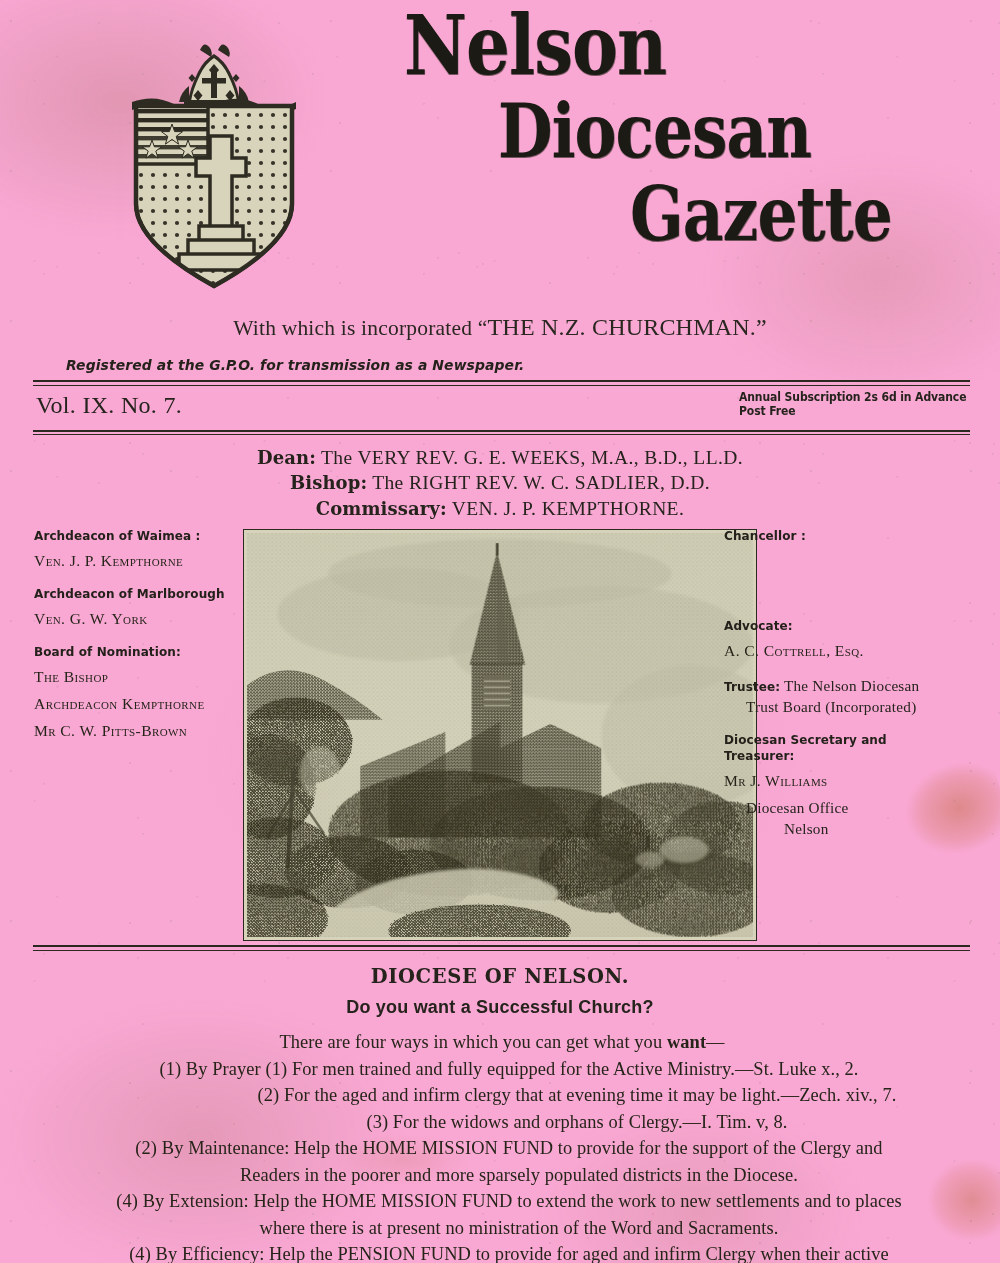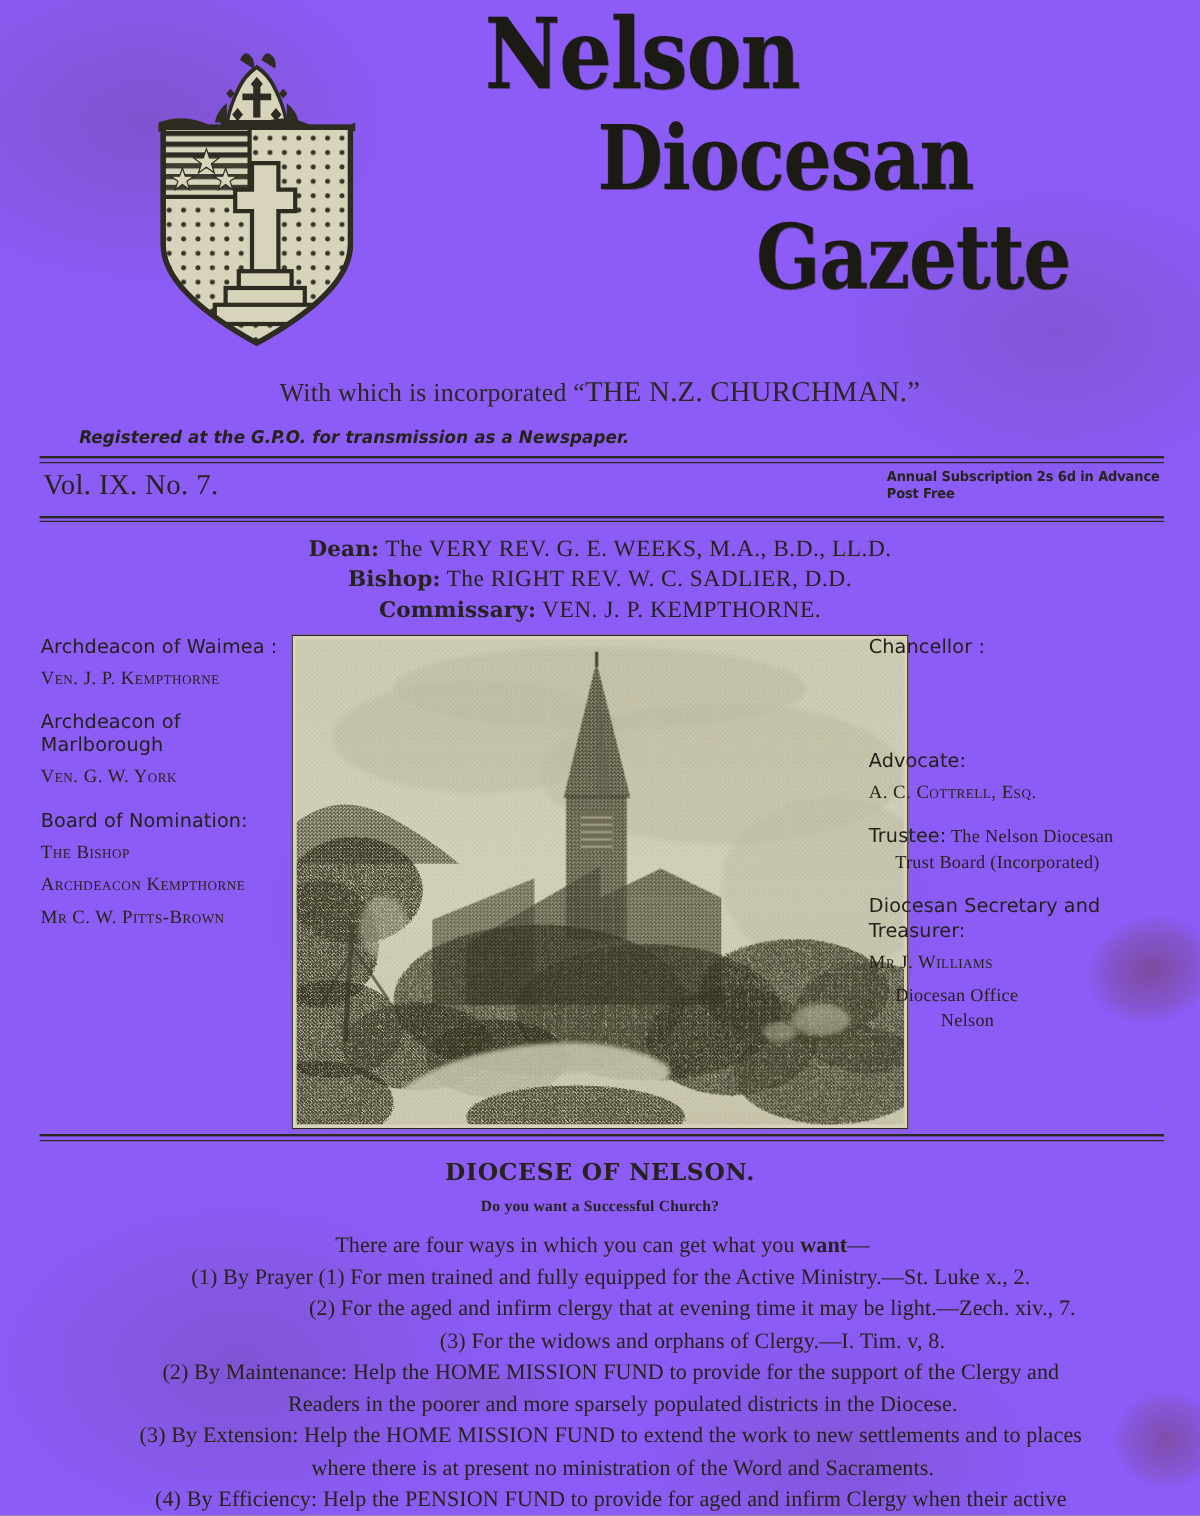--- a/index.html
+++ b/index.html
@@ -5,21 +5,21 @@
   html, body {
     margin: 0;
     padding: 0;
     background: #8a8878;
   }
   .page {
     position: relative;
     width: 1000px;
     height: 1263px;
     margin: 0 auto;
-    background: #8b5cf6;
+    background: #f9a8d4;
     font-family: "Liberation Serif", serif;
     color: #25231c;
     overflow: hidden;
   }
   
   .paper-grain {
     position: absolute; inset: 0;
     pointer-events: none;
     background:
       radial-gradient(ellipse 300px 200px at 12% 8%, rgba(205,198,168,.55), transparent 70%),
@@ -182,22 +182,22 @@
   .side {
     position: absolute;
     top: 0;
   }
   .side-left  { left: 34px;  width: 210px; }
   .side-right { left: 724px; width: 222px; }
 
   .grp { margin-bottom: 17px; }
   .grp .hd {
     font-family: "DejaVu Sans", sans-serif;
-    font-weight: 400;
-    font-size: 16px;
+    font-weight: 700;
+    font-size: 12px;
     letter-spacing: .1px;
     color: #23211a;
     margin-bottom: 9px;
   }
   .grp .nm {
     font-size: 15.6px;
     letter-spacing: .4px;
     margin-bottom: 9px;
     color: #262419;
   }
@@ -215,23 +215,23 @@
   .sec-title {
     text-align: center;
     font-family: "DejaVu Serif", serif;
     font-weight: 700;
     font-size: 19.5px;
     letter-spacing: .6px;
     margin-top: 14px;
   }
   .sec-sub {
     text-align: center;
-    font-family: Liberation Serif, serif;
+    font-family: Liberation Sans, sans-serif;
     font-weight: 700;
-    font-size: 13px;
+    font-size: 18px;
     letter-spacing: .2px;
     margin-top: 9px;
   }
   .btext {
     margin: 11px 30px 0 34px;
     font-size: 18.4px;
     line-height: 1.44;
     letter-spacing: .1px;
     color: #262419;
   }
@@ -508,21 +508,21 @@
       <div class="sec-sub">Do you want a Successful Church?</div>
 
       <div class="btext">
         <p class="b-flush"><span>There are four ways in which you can get what you </span><span class="bold">want</span><span>—</span></p>
 
         <p class="b-ind1">(1) By Prayer  (1) For men  trained   and   fully equipped for the Active Ministry.—St. Luke x., 2.</p>
         <p class="b-ind2">(2) For the  aged and infirm  clergy that at evening time it may be light.—Zech. xiv., 7.</p>
         <p class="b-ind2">(3) For the widows  and  orphans of  Clergy.—I. Tim. v, 8.</p>
         <p class="b-ind1">(2) By Maintenance:  Help   the   HOME   MISSION   FUND to provide for the support of the Clergy and</p>
         <p class="b-ind3">Readers in  the poorer and  more  sparsely populated  districts in  the  Diocese.</p>
-        <p class="b-ind1">(3) By Extension: Help the HOME MISSION FUND  to extend the work to new settlements and to places</p>
+        <p class="b-ind1">(4) By Extension: Help the HOME MISSION FUND  to extend the work to new settlements and to places</p>
         <p class="b-ind3">where  there is at present no ministration of the Word and Sacraments.</p>
         <p class="b-ind1">(4) By Efficiency:  Help  the  PENSION FUND  to  provide for aged and infirm Clergy when their active</p>
 
       </div>
     </div>
 
   </div>
 </div>
 
 </body></html>

